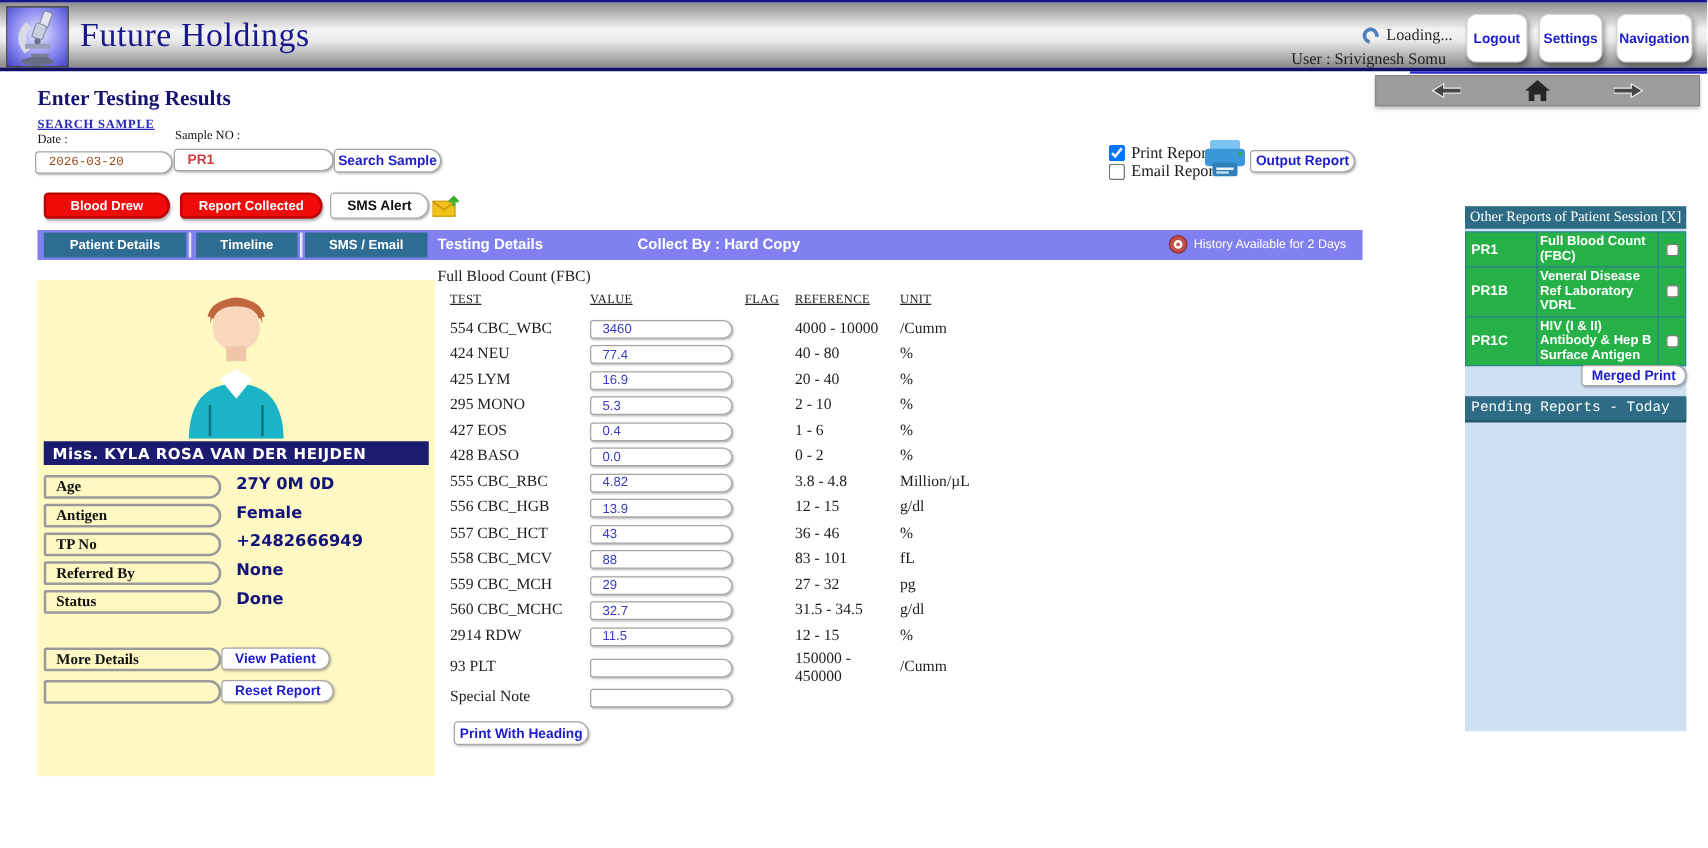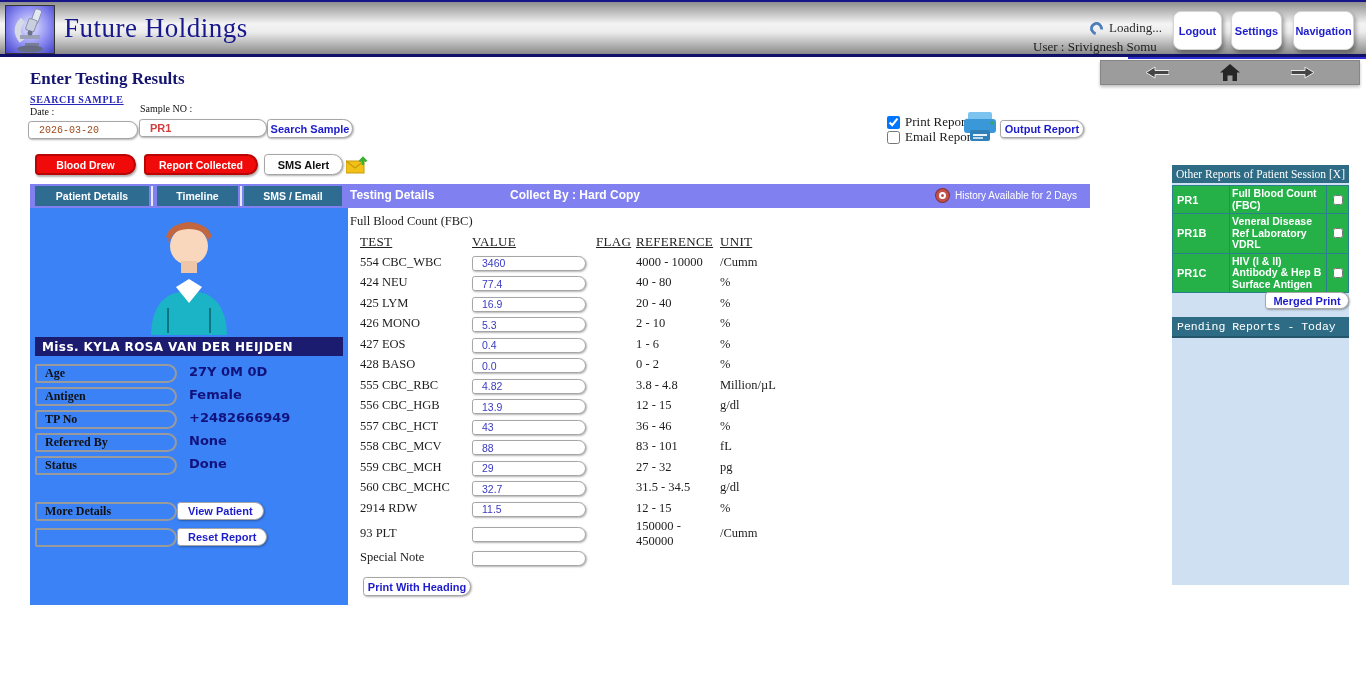--- a/index.html
+++ b/index.html
@@ -69,38 +69,38 @@
   .tab-div{position:absolute;top:2px;width:2px;height:20px;background:#e8e8ff}
   .bar-label{position:absolute;top:4px;color:#fff;font-weight:bold;font-size:12px}
   #lbl-testing{left:320px}
   #lbl-collect{left:480px}
   .hist-ic{position:absolute;left:906px;top:5px;width:13px;height:13px;border-radius:50%;
     background:#fff;border:3px solid #c2504a;box-shadow:0 0 0 1px #8a2f2a}
   .hist-ic::after{content:"";position:absolute;left:2px;top:2px;width:3px;height:3px;border-radius:50%;background:#c2504a}
   #hist-text{left:925px;top:6px;font-weight:normal;font-size:10px;position:absolute;color:#fff}
 
   
-  .left-panel{position:absolute;left:30px;top:208px;width:318px;height:397px;background:#3b82f6}
+  .left-panel{position:absolute;left:30px;top:224px;width:318px;height:397px;background:#fef9c3}
   .avatar{position:absolute;left:94px;top:5px}
   .name-banner{position:absolute;left:5px;top:129px;width:308px;height:19px;background:#1b1b70;
     color:#fff;font-weight:bold;font-size:12px;letter-spacing:.4px;display:flex;align-items:center;padding-left:7px;
     font-family:"DejaVu Sans",sans-serif}
   .p-rows{position:absolute;left:5px;top:156px;width:310px}
   .p-row{display:flex;align-items:flex-start;height:23px}
   .p-pill{width:142px;height:19px;border:2px solid #9a9a9a;border-radius:3px 14px 14px 3px;
     display:flex;align-items:center;padding-left:8px;font-family:"Liberation Serif",serif;
     font-weight:bold;font-size:12px;color:#111;background:transparent}
   .p-val{margin-left:12px;font-family:"DejaVu Sans",sans-serif;font-weight:bold;font-size:13px;color:#12127c}
   .p-btn{height:18px;padding:0 10px}
 
   
   .test-panel{position:absolute;left:348px;top:208px;width:742px;height:397px;background:#fff}
   .panel-title{position:absolute;left:2px;top:6px;font-family:"Liberation Serif",serif;font-size:12.5px;color:#222}
   .t-grid{display:grid;grid-template-columns:112px 124px 40px 84px 90px;align-items:center;padding-left:12px}
-  .t-head{position:absolute;left:0;top:26px;width:740px;font-family:"Liberation Serif",serif;font-size:13px;
+  .t-head{position:absolute;left:0;top:26px;width:740px;font-family:"Liberation Serif",serif;font-size:10px;
     color:#222;letter-spacing:.3px}
   .t-head span{text-decoration:underline;font-weight:normal}
   .t-rows{position:absolute;left:0;top:44px;width:740px}
   .t-row{height:20.5px}
   .t-name,.t-ref,.t-unit,.t-flag{font-family:"Liberation Serif",serif;font-size:12.5px;color:#1d1d1d}
   .t-input{width:114px;height:15px;padding-left:9px;font-size:10.5px;color:#3a3ac0;outline:none}
   .sn-row{position:absolute;left:0;top:340px;width:740px}
   .sn-label{font-family:"Liberation Serif",serif;font-size:12.5px}
   #pwh-btn{position:absolute;left:15px;top:369px;width:108px;height:19px}
 
@@ -307,21 +307,21 @@
 
         <div class="t-grid t-row">
           <span class="t-name">425 LYM</span>
           <span><input class="t-input cap" value="16.9" style=""></span>
           <span class="t-flag"></span>
           <span class="t-ref">20 - 40</span>
           <span class="t-unit">%</span>
         </div>
 
         <div class="t-grid t-row">
-          <span class="t-name">426 MONO</span>
+          <span class="t-name">295 MONO</span>
           <span><input class="t-input cap" value="5.3" style=""></span>
           <span class="t-flag"></span>
           <span class="t-ref">2 - 10</span>
           <span class="t-unit">%</span>
         </div>
 
         <div class="t-grid t-row">
           <span class="t-name">427 EOS</span>
           <span><input class="t-input cap" value="0.4" style=""></span>
           <span class="t-flag"></span>

